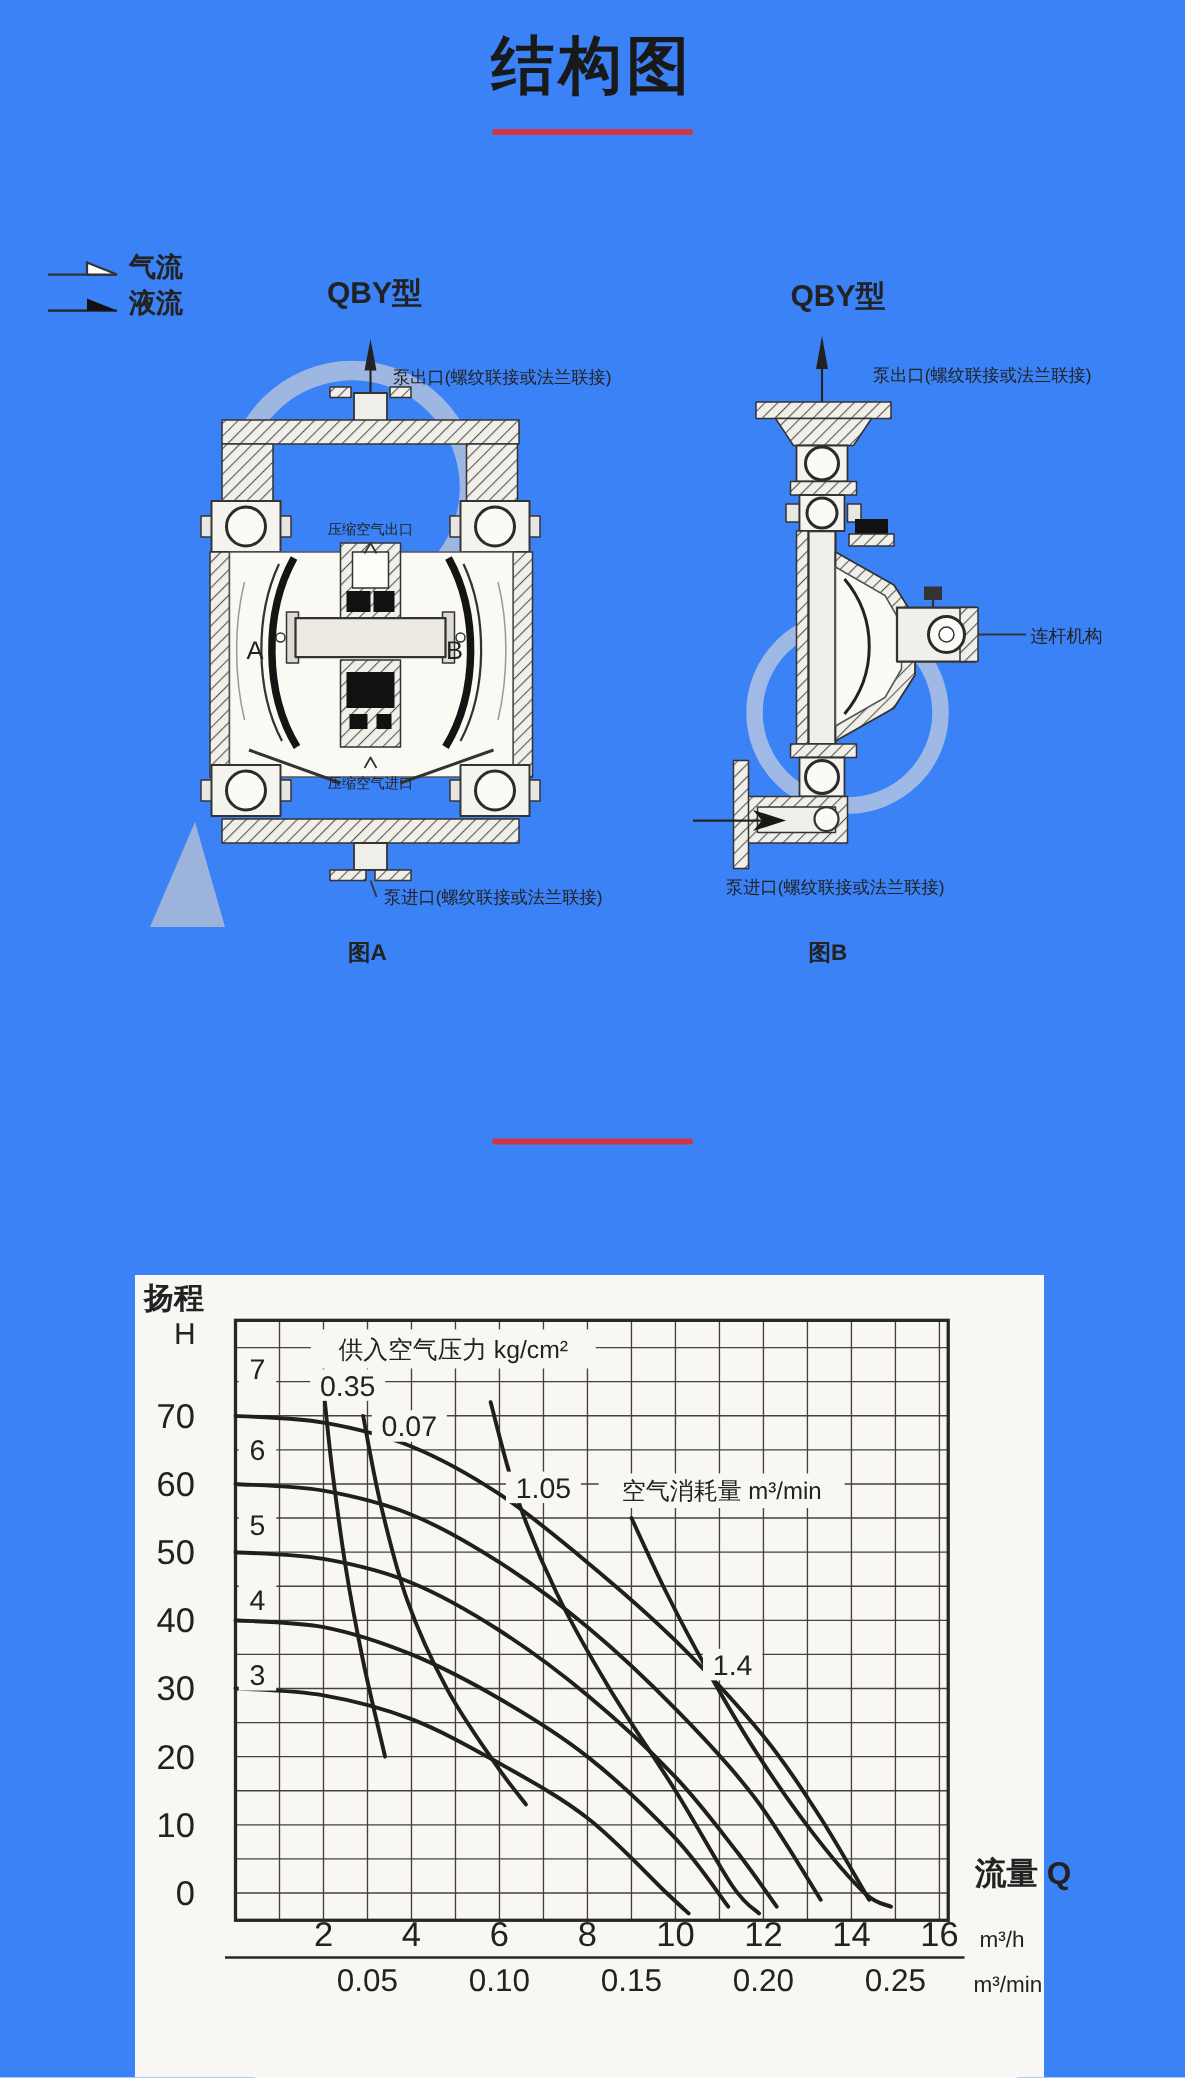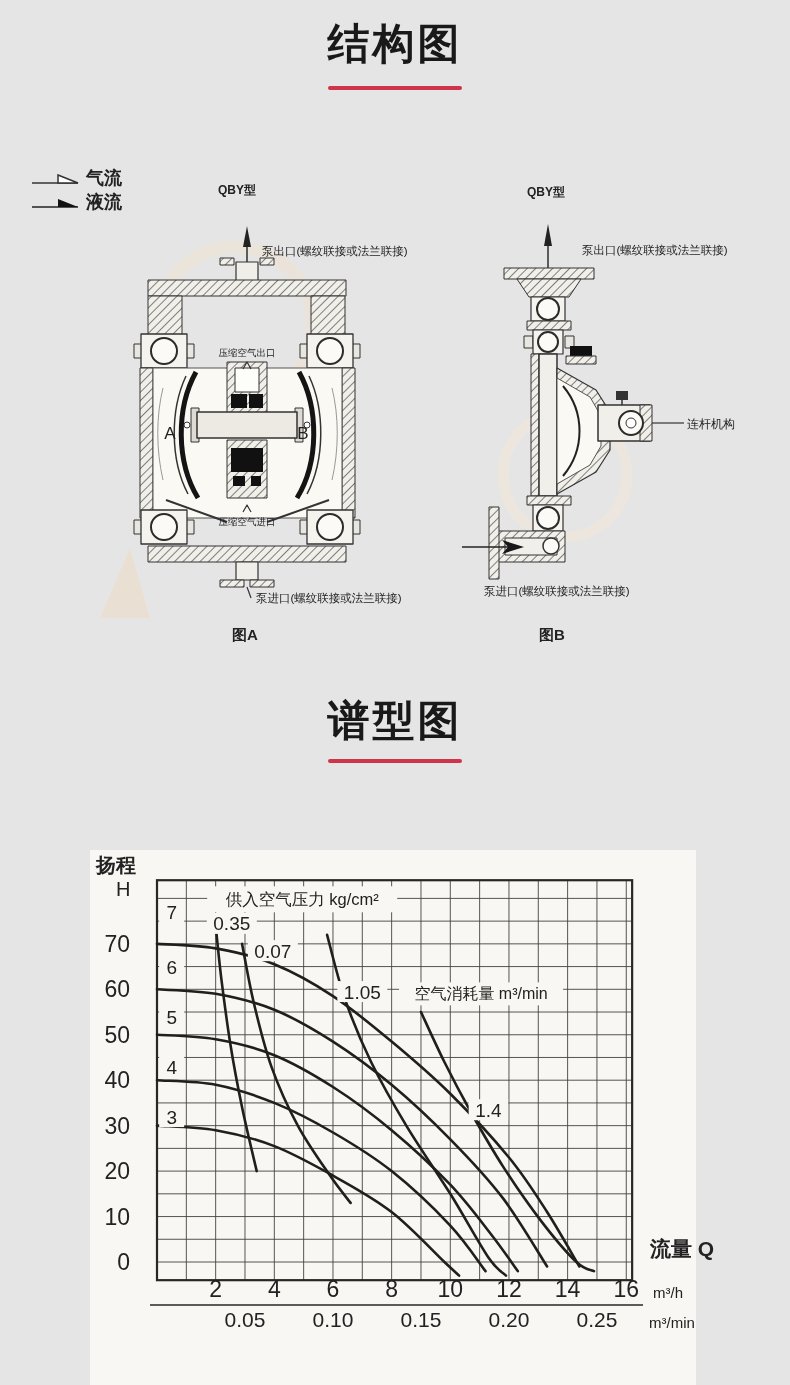--- a/index.html
+++ b/index.html
@@ -1,22 +1,22 @@
 <!DOCTYPE html>
 <html><head>
 <meta charset="utf-8">
 <style>
   html,body{margin:0;padding:0;background:#fff;}
   body{font-family:"Liberation Sans","DejaVu Sans",sans-serif;color:#1d1c1a;}
-  .page{position:relative;width:790px;height:1385px;background:#e5e5e5;overflow:hidden;}
+  .page{position:relative;width:790px;height:1385px;background:#3b82f6;overflow:hidden;}
   .sec-title{position:absolute;left:0;width:790px;text-align:center;font-weight:700;
              font-size:42px;letter-spacing:3px;color:#191919;}
   .sec-underline{position:absolute;left:50%;transform:translateX(-50%);width:134px;height:4px;
                  border-radius:2px;}
-  .type-label{position:absolute;font-size:12px;font-weight:700;color:#222;}
+  .type-label{position:absolute;font-size:20px;font-weight:700;color:#222;}
   .legend{position:absolute;left:30px;top:166px;}
   .legend-row{display:flex;align-items:center;height:24px;}
   .legend-row span{font-size:18px;font-weight:700;margin-left:6px;color:#222;}
   svg text{fill:#222;}
 </style>
 </head>
 <body>
 
 <div class="page">
 
@@ -175,21 +175,20 @@
       <line x1="462" y1="397" x2="510" y2="397" stroke="#222" stroke-width="1.5"></line>
       <polygon points="524,397 502,390 508,397 502,404" fill="#181818"></polygon>
     </g>
 
     <text x="582" y="104" font-size="11.5">泵出口(螺纹联接或法兰联接)</text>
     <text x="687" y="278" font-size="12">连杆机构</text>
     <text x="484" y="445" font-size="11.5">泵进口(螺纹联接或法兰联接)</text>
     <text x="552" y="490" font-size="15" font-weight="700" text-anchor="middle">图B</text>
   </svg>
 
-  <div class="sec-title" style="top:693px">谱型图</div>
   <div class="sec-underline" style="top: 759px; background: rgb(207, 52, 73);"></div>
 
   <svg id="chart-svg" width="790" height="535" style="position:absolute;left:0;top:850px">
       <rect x="90" y="0" width="606" height="535" fill="#f8f7f3"></rect>
       <g stroke="#45423e" stroke-width="0.9">
         <line x1="186.32999999999998" y1="30.220000000000027" x2="186.32999999999998" y2="430.18"></line>
         <line x1="215.66" y1="30.220000000000027" x2="215.66" y2="430.18"></line>
         <line x1="244.99" y1="30.220000000000027" x2="244.99" y2="430.18"></line>
         <line x1="274.32" y1="30.220000000000027" x2="274.32" y2="430.18"></line>
         <line x1="303.65" y1="30.220000000000027" x2="303.65" y2="430.18"></line>

